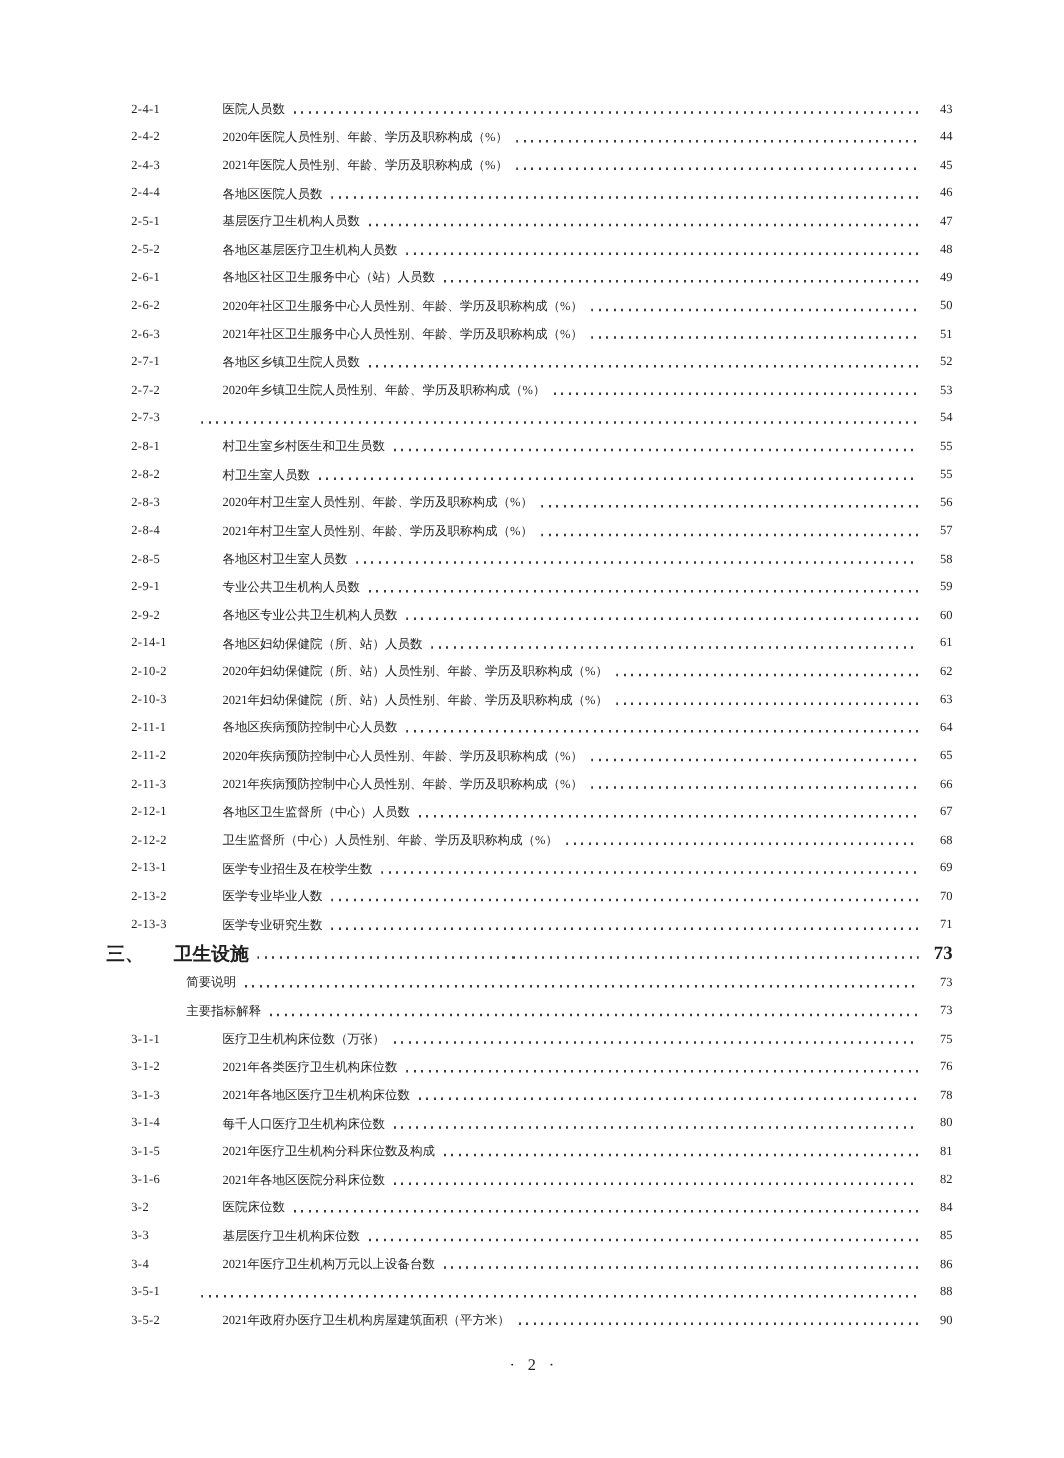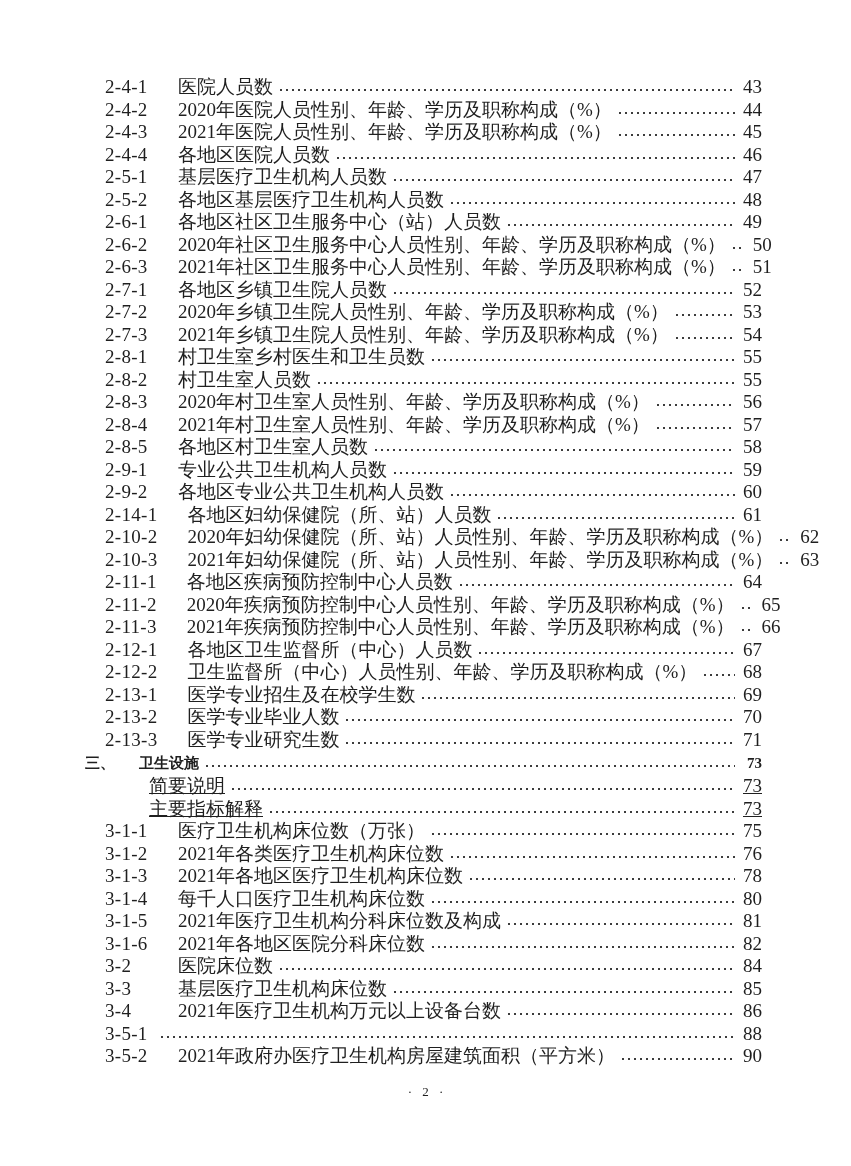--- a/index.html
+++ b/index.html
@@ -17,21 +17,21 @@
   }
   .toc {
     position: absolute;
     top: 76px; left: 105px;
     width: 657px;
   }
   .toc-row {
     display: flex;
     align-items: center;
     height: 22.5px;
-    font-size: 19px;
+    font-size: 10px;
     white-space: nowrap;
   }
   .toc-row .num {
     flex: 0 0 auto;
     min-width: 43px;
     margin-right: 6px;
     letter-spacing: 0.3px;
   }
   .toc-row .title {
     flex: 0 0 auto;
@@ -58,21 +58,21 @@
     font-size: 15px;
     height: 24px;
   }
   .toc-row.section .num {
     min-width: 0;
     margin-right: 0;
     letter-spacing: 0;
   }
   .toc-row.section .pagenum { font-weight: bold; }
   
-  .toc-row.sub { margin-left: 20px; text-decoration: underline; }
+  .toc-row.sub { margin-left: 20px; }
 
   .footer {
     position: absolute;
     top: 1084px; left: 0; right: 0;
     text-align: center;
     font-size: 13px;
     word-spacing: 7px;
     color: #1f1f1f;
   }
 </style>
@@ -143,21 +143,20 @@
     <span class="pagenum">52</span>
   </div>
       <div class="toc-row entry">
     <span class="num">2-7-2</span>
     <span class="title">2020年乡镇卫生院人员性别、年龄、学历及职称构成（%）</span>
     <span class="leader"></span>
     <span class="pagenum">53</span>
   </div>
       <div class="toc-row entry">
     <span class="num">2-7-3</span>
-    <span class="title">2021年乡镇卫生院人员性别、年龄、学历及职称构成（%）</span>
     <span class="leader"></span>
     <span class="pagenum">54</span>
   </div>
       <div class="toc-row entry">
     <span class="num">2-8-1</span>
     <span class="title">村卫生室乡村医生和卫生员数</span>
     <span class="leader"></span>
     <span class="pagenum">55</span>
   </div>
       <div class="toc-row entry">

